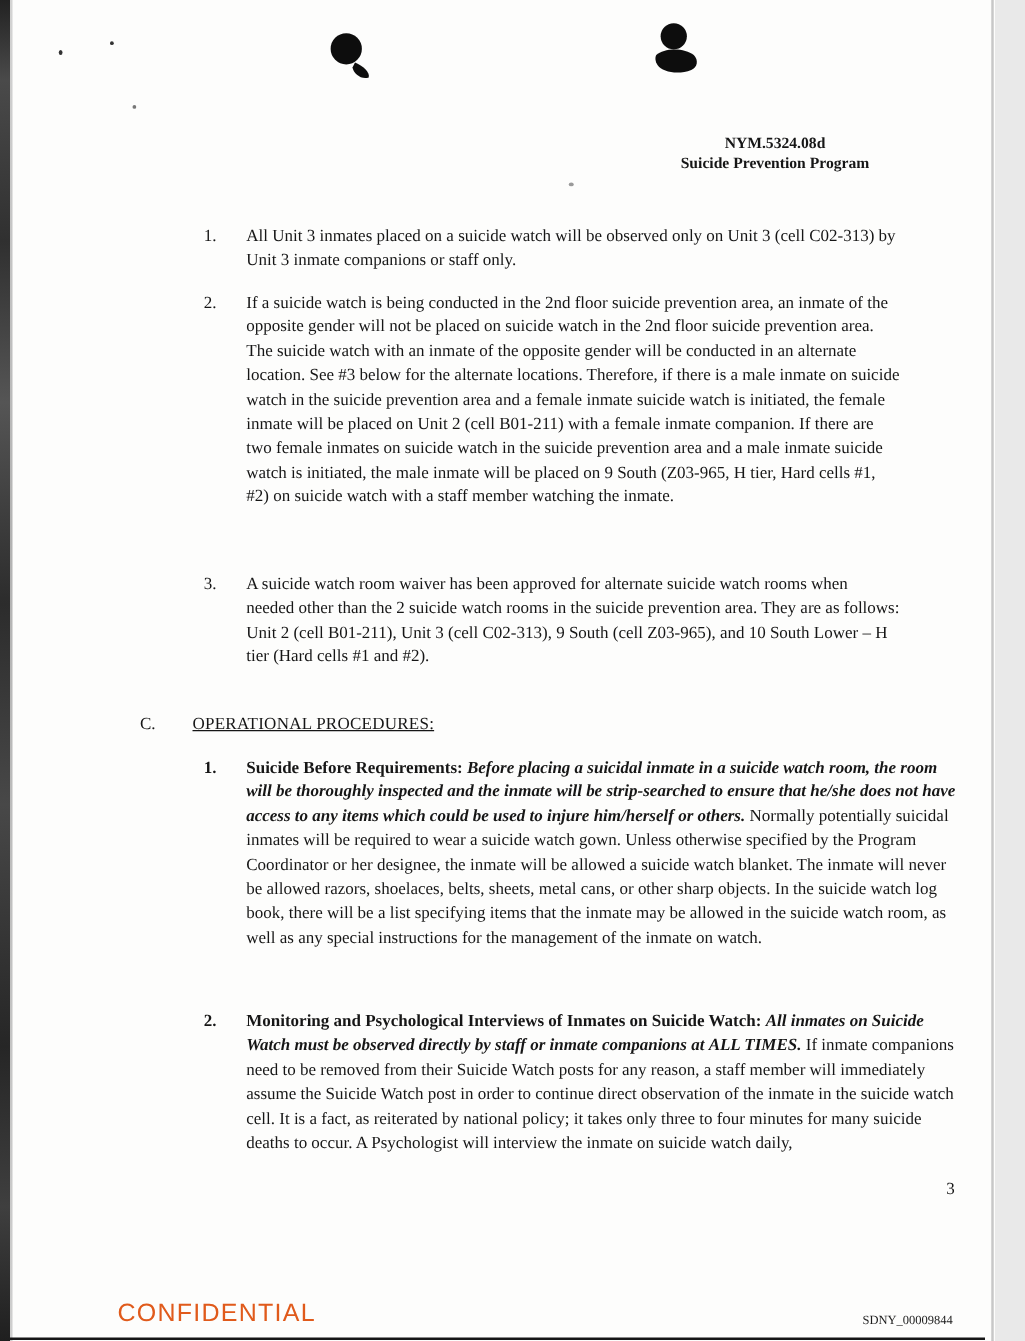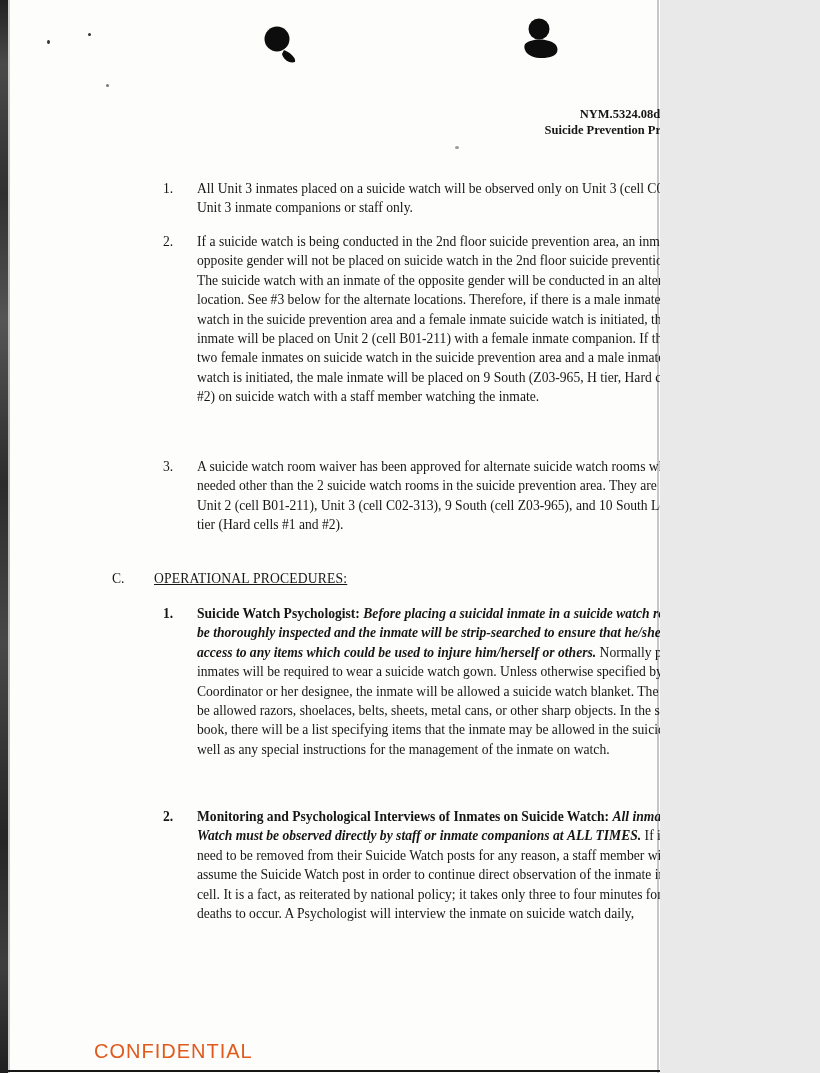--- a/index.html
+++ b/index.html
@@ -1,19 +1,19 @@
 <!DOCTYPE html>
 <html><head>
 <meta charset="utf-8">
 <style>
   html,body{margin:0;padding:0;}
   body{width:820px;height:1073px;background:#e9e9e9;}
   .page{
-    position:relative;width:660px;height:1073px;background:#fdfdfc;overflow:hidden;
-    font-family:"Liberation Serif", serif;color:#161616;
+    position:relative;width:764px;height:1073px;background:#fdfdfc;overflow:hidden;
+    font-family:"Liberation Serif", serif;color:#161616;padding-left:32px;
   }
   
   .edge-left{position:absolute;left:0;top:0;bottom:0;width:8px;
     background:linear-gradient(180deg,#222 0%,#4a4a4a 6%,#303030 18%,#555 30%,#2c2c2c 45%,#484848 60%,#262626 78%,#3f3f3f 90%,#1f1f1f 100%);}
   .edge-left-streak{position:absolute;left:8px;top:0;bottom:0;width:2px;opacity:.65;
     background:linear-gradient(180deg,#bdbdbd,#8a8a8a 40%,#b5b5b5);}
   .edge-right{position:absolute;right:1px;top:0;bottom:0;width:2px;background:#c7c7c7;}
   .edge-bottom{position:absolute;left:8px;bottom:1px;width:780px;height:2px;background:#161616;}
   .blob{position:absolute;}
   .speck{position:absolute;border-radius:50%;background:#333;}
@@ -90,21 +90,21 @@
   </div>
 
   <div class="c-head">
     <span class="label">C.</span>
     <div class="title">OPERATIONAL PROCEDURES:</div>
   </div>
 
   <div class="item item-c" style="top:604px">
     <span class="num b">1.</span>
     <div class="body">
-      <span class="b">Suicide Watch Psychologist:</span>
+      <span class="b">Suicide Before Requirements:</span>
       <span class="bi">Before placing a suicidal inmate in a suicide watch room, the room will be thoroughly inspected and the inmate will be strip-searched to ensure that he/she does not have access to any items which could be used to injure him/herself or others.</span>
       <span>Normally potentially suicidal inmates will be required to wear a suicide watch gown.  Unless otherwise specified by the Program Coordinator or her designee, the inmate will be allowed a suicide watch blanket.  The inmate will never be allowed razors, shoelaces, belts, sheets, metal cans, or other sharp objects.  In the suicide watch log book, there will be a list specifying items that the inmate may be allowed in the suicide watch room, as well as any special instructions for the management of the inmate on watch.</span>
     </div>
   </div>
 
   <div class="item item-c" style="top:807px">
     <span class="num b">2.</span>
     <div class="body">
       <span class="b">Monitoring and Psychological Interviews of Inmates on Suicide Watch:</span>
       <span class="bi">All inmates on Suicide Watch must be observed directly by staff or inmate companions at</span>

